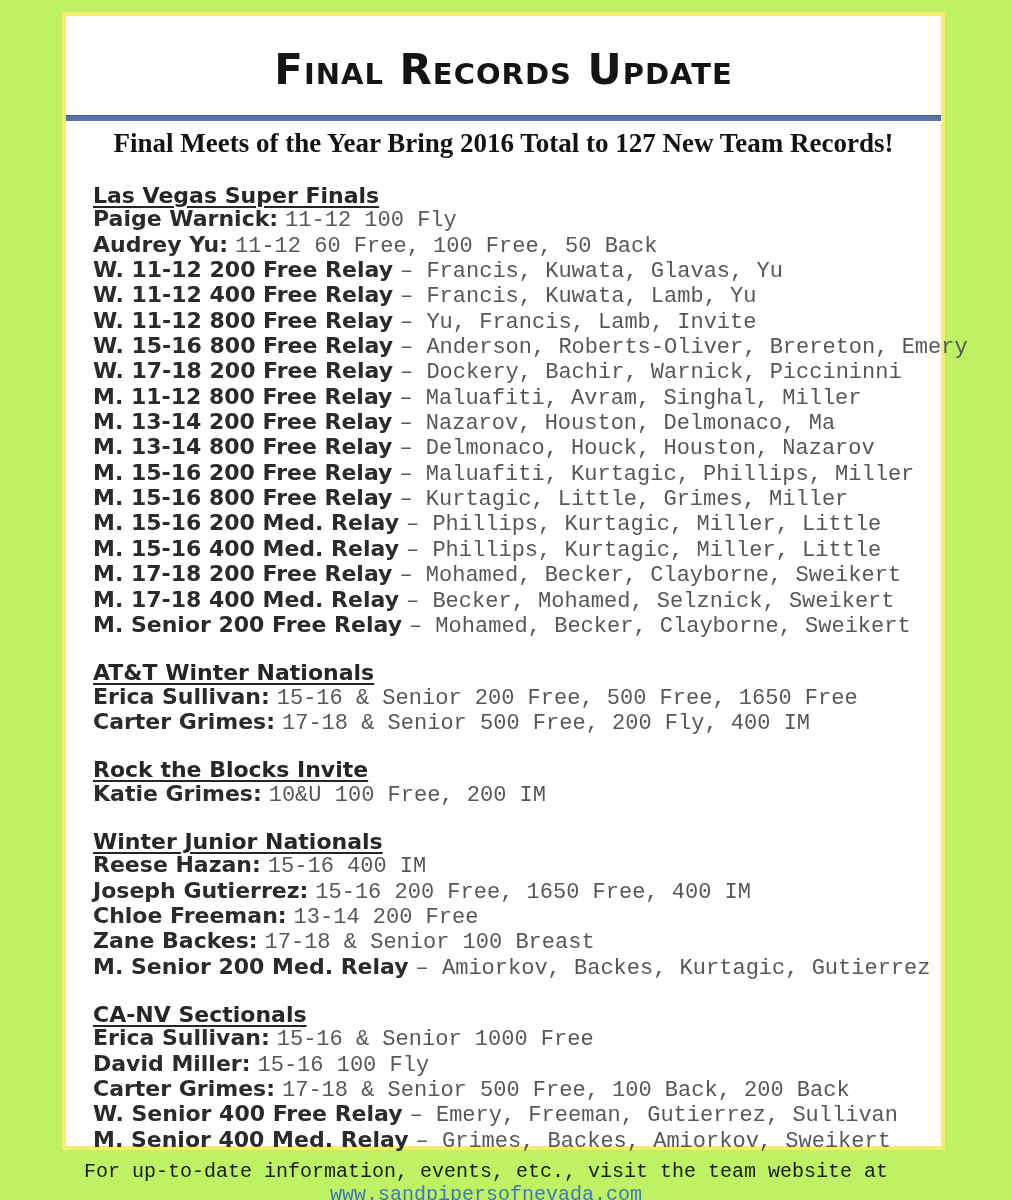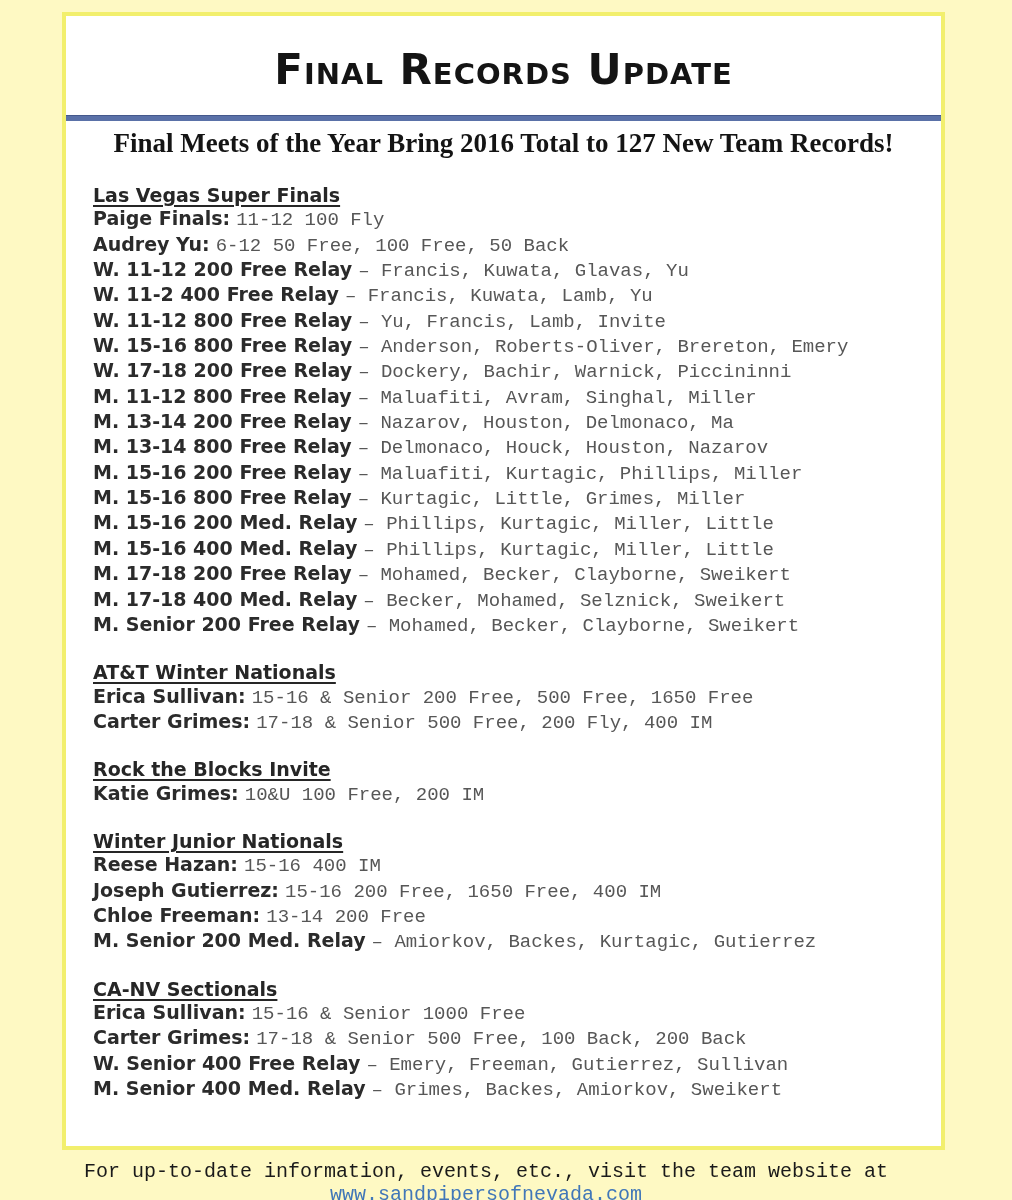--- a/index.html
+++ b/index.html
@@ -7,21 +7,21 @@
     padding: 0;
     background: #ffffff;
     width: 1012px;
     height: 1200px;
     font-family: "DejaVu Sans", "Liberation Sans", sans-serif;
   }
   .page {
     position: relative;
     width: 1012px;
     height: 1200px;
-    background: #fef9c3;
+    background: #bef264;
     overflow: hidden;
   }
   .sheet {
     position: absolute;
     left: 62px;
     top: 12px;
     width: 883px;
     height: 1138px;
     box-sizing: border-box;
     border: 4px solid #f2ef6d;
@@ -49,21 +49,21 @@
     text-align: center;
     font-family: "Liberation Serif", "DejaVu Serif", serif;
     font-weight: 700;
     font-size: 27px;
     line-height: 31px;
     color: #141414;
   }
   .content {
     margin-top: 25px;
     padding: 0 18px 0 27px;
-    font-size: 19px;
+    font-size: 22px;
     line-height: 23.35px;
   }
   .section { margin-bottom: 23px; }
   .section:last-child { margin-bottom: 16px; }
   .section-heading {
     font-weight: 700;
     color: #262626;
     text-decoration: underline;
     text-decoration-thickness: 2px;
     text-underline-offset: 3px;
@@ -103,24 +103,24 @@
     <h1 class="doc-title">Final Records Update</h1>
 
     <div class="divider"></div>
 
     <div class="subtitle">Final Meets of the Year Bring 2016 Total to 127 New Team Records!</div>
 
     <div class="content">
 
       <div class="section">
         <div class="section-heading">Las Vegas Super Finals</div>
-        <div class="entry"><span class="b">Paige Finals:</span> <span class="r">11-12 100 Fly</span></div>
-        <div class="entry"><span class="b">Audrey Yu:</span> <span class="r">6-12 50 Free, 100 Free, 50 Back</span></div>
+        <div class="entry"><span class="b">Paige Warnick:</span> <span class="r">11-12 100 Fly</span></div>
+        <div class="entry"><span class="b">Audrey Yu:</span> <span class="r">11-12 60 Free, 100 Free, 50 Back</span></div>
         <div class="entry"><span class="b">W. 11-12 200 Free Relay</span> <span class="r">– Francis, Kuwata, Glavas, Yu</span></div>
-        <div class="entry"><span class="b">W. 11-2 400 Free Relay</span> <span class="r">– Francis, Kuwata, Lamb, Yu</span></div>
+        <div class="entry"><span class="b">W. 11-12 400 Free Relay</span> <span class="r">– Francis, Kuwata, Lamb, Yu</span></div>
         <div class="entry"><span class="b">W. 11-12 800 Free Relay</span> <span class="r">– Yu, Francis, Lamb, Invite</span></div>
         <div class="entry"><span class="b">W. 15-16 800 Free Relay</span> <span class="r">– Anderson, Roberts-Oliver, Brereton, Emery</span></div>
         <div class="entry"><span class="b">W. 17-18 200 Free Relay</span> <span class="r">– Dockery, Bachir, Warnick, Piccininni</span></div>
         <div class="entry"><span class="b">M. 11-12 800 Free Relay</span> <span class="r">– Maluafiti, Avram, Singhal, Miller</span></div>
         <div class="entry"><span class="b">M. 13-14 200 Free Relay</span> <span class="r">– Nazarov, Houston, Delmonaco, Ma</span></div>
         <div class="entry"><span class="b">M. 13-14 800 Free Relay</span> <span class="r">– Delmonaco, Houck, Houston, Nazarov</span></div>
         <div class="entry"><span class="b">M. 15-16 200 Free Relay</span> <span class="r">– Maluafiti, Kurtagic, Phillips, Miller</span></div>
         <div class="entry"><span class="b">M. 15-16 800 Free Relay</span> <span class="r">– Kurtagic, Little, Grimes, Miller</span></div>
         <div class="entry"><span class="b">M. 15-16 200 Med. Relay</span> <span class="r">– Phillips, Kurtagic, Miller, Little</span></div>
         <div class="entry"><span class="b">M. 15-16 400 Med. Relay</span> <span class="r">– Phillips, Kurtagic, Miller, Little</span></div>
@@ -138,26 +138,28 @@
       <div class="section">
         <div class="section-heading">Rock the Blocks Invite</div>
         <div class="entry"><span class="b">Katie Grimes:</span> <span class="r">10&amp;U 100 Free, 200 IM</span></div>
       </div>
 
       <div class="section">
         <div class="section-heading">Winter Junior Nationals</div>
         <div class="entry"><span class="b">Reese Hazan:</span> <span class="r">15-16 400 IM</span></div>
         <div class="entry"><span class="b">Joseph Gutierrez:</span> <span class="r">15-16 200 Free, 1650 Free, 400 IM</span></div>
         <div class="entry"><span class="b">Chloe Freeman:</span> <span class="r">13-14 200 Free</span></div>
+        <div class="entry"><span class="b">Zane Backes:</span> <span class="r">17-18 &amp; Senior 100 Breast</span></div>
         <div class="entry"><span class="b">M. Senior 200 Med. Relay</span> <span class="r">– Amiorkov, Backes, Kurtagic, Gutierrez</span></div>
       </div>
 
       <div class="section">
         <div class="section-heading">CA-NV Sectionals</div>
         <div class="entry"><span class="b">Erica Sullivan:</span> <span class="r">15-16 &amp; Senior 1000 Free</span></div>
+        <div class="entry"><span class="b">David Miller:</span> <span class="r">15-16 100 Fly</span></div>
         <div class="entry"><span class="b">Carter Grimes:</span> <span class="r">17-18 &amp; Senior 500 Free, 100 Back, 200 Back</span></div>
         <div class="entry"><span class="b">W. Senior 400 Free Relay</span> <span class="r">– Emery, Freeman, Gutierrez, Sullivan</span></div>
         <div class="entry"><span class="b">M. Senior 400 Med. Relay</span> <span class="r">– Grimes, Backes, Amiorkov, Sweikert</span></div>
       </div>
 
     </div>
   </div>
 
   <div class="footer">
     <span>For up-to-date information, events, etc., visit the team website at</span>

